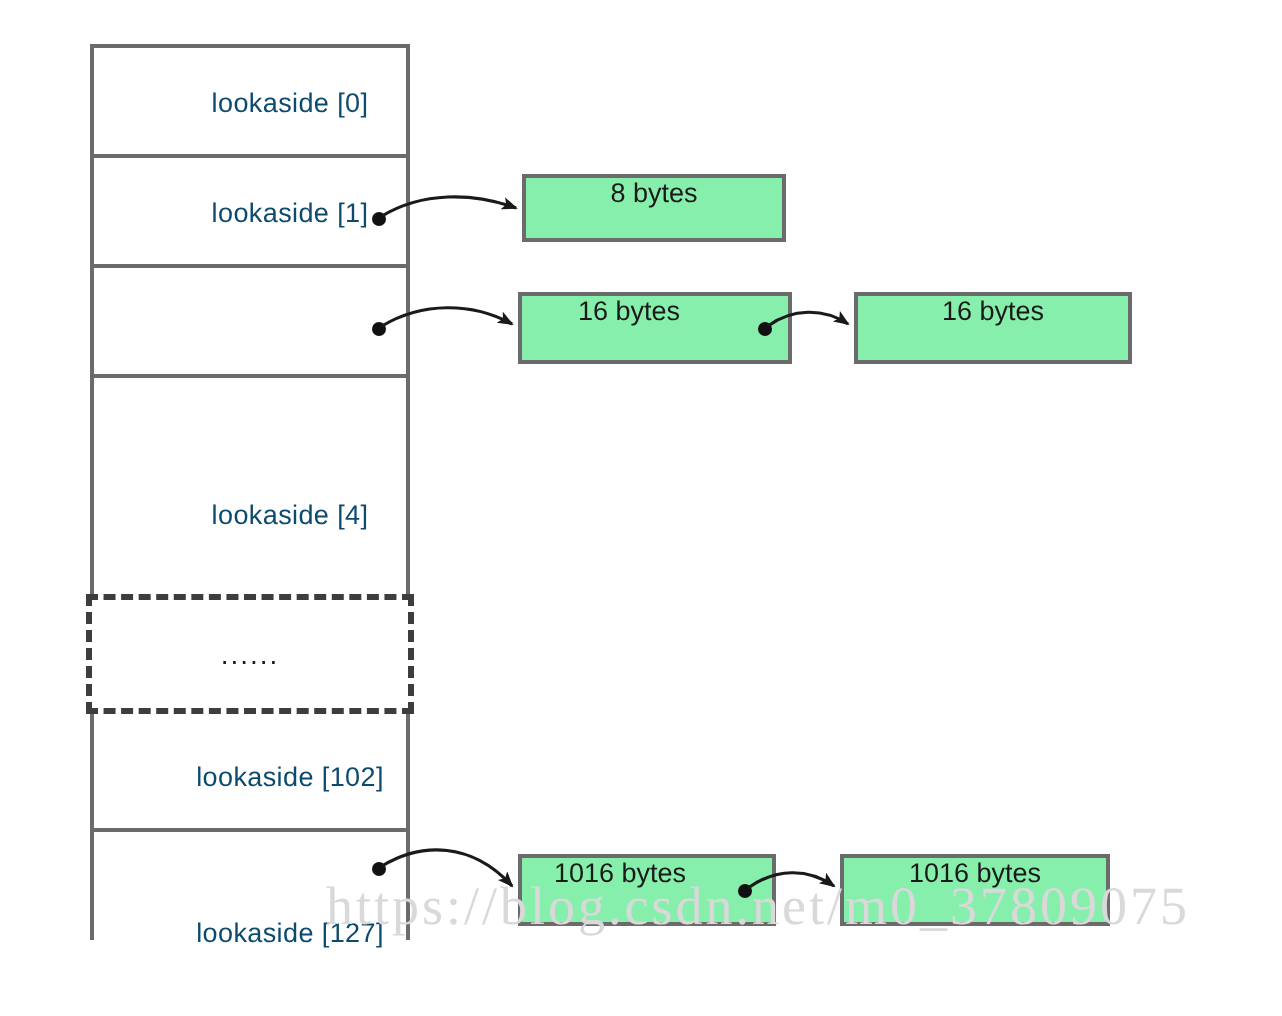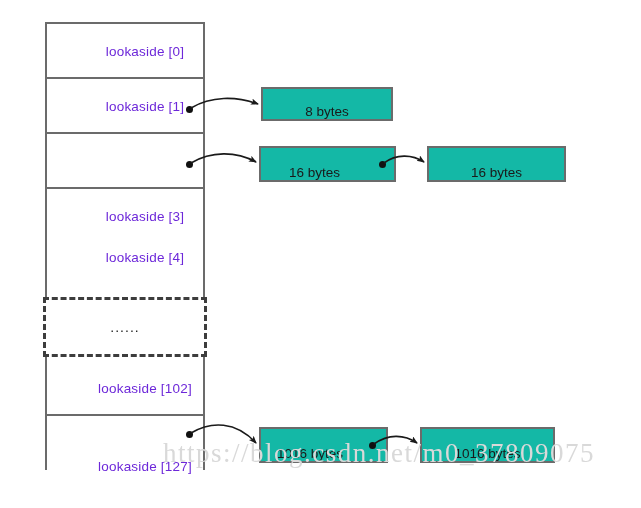--- a/index.html
+++ b/index.html
@@ -35,21 +35,21 @@
     left: 0;
     width: 156px;
     box-sizing: border-box;
     display: flex;
     align-items: center;
     justify-content: center;
     background: #ffffff;
   }
   .ls-row .ls-label {
     font-size: 13.5px;
-    color: #6d28d9;
+    color: #0c4a6e;
     letter-spacing: 0.2px;
     white-space: nowrap;
     padding-left: 40px;
   }
   .ls-sep {
     position: absolute;
     left: 0;
     width: 156px;
     height: 0;
     border-top: 2px solid #6b6b6b;
@@ -72,23 +72,23 @@
     font-size: 14px;
     color: #1a1a1a;
     letter-spacing: 1px;
   }
 
   
   .chunk {
     position: absolute;
     box-sizing: border-box;
     border: 2px solid #6b6b6b;
-    background: #14b8a6;
-    display: flex;
-    align-items: flex-end;
+    background: #86efac;
+    display: flex;
+    align-items: flex-start;
   }
   .chunk .chunk-body {
     flex: 1 1 auto;
     display: flex;
     align-items: center;
     justify-content: center;
     font-size: 13.5px;
     color: #1a1a1a;
     white-space: nowrap;
   }
@@ -142,23 +142,20 @@
     </div>
     <div class="ls-sep" style="top:53px;"></div>
 
     <div class="ls-row" style="top:55px; height:55px;">
       <span class="ls-label">lookaside [1]</span>
     </div>
     <div class="ls-sep" style="top:108px;"></div>
 
     <div class="ls-sep" style="top:163px;"></div>
 
-    <div class="ls-row" style="top:165px; height:55px;">
-      <span class="ls-label">lookaside [3]</span>
-    </div>
     <div class="ls-sep" style="top:218px;"></div>
 
     <div class="ls-row" style="top:206px; height:55px;">
       <span class="ls-label">lookaside [4]</span>
     </div>
 
     <div class="ls-row" style="top:337px; height:55px;">
       <span class="ls-label">lookaside [102]</span>
     </div>
     <div class="ls-sep" style="top:390px;"></div>

